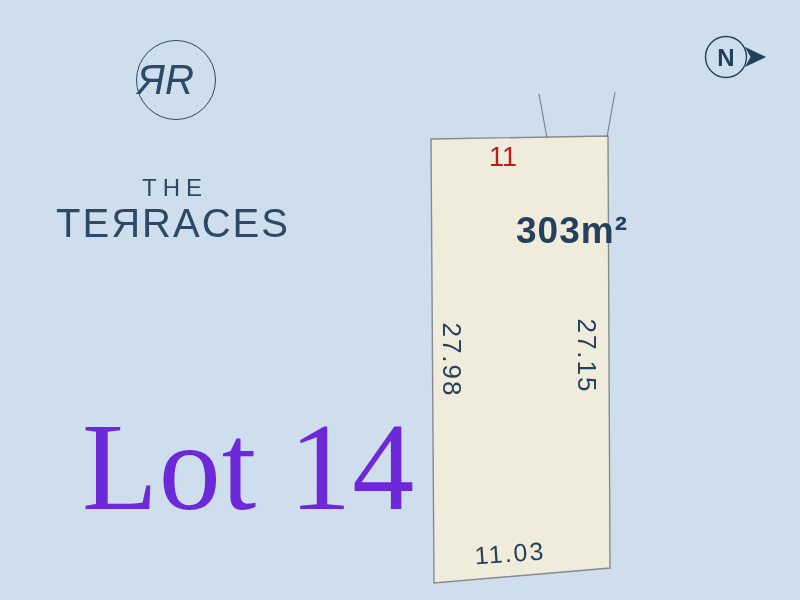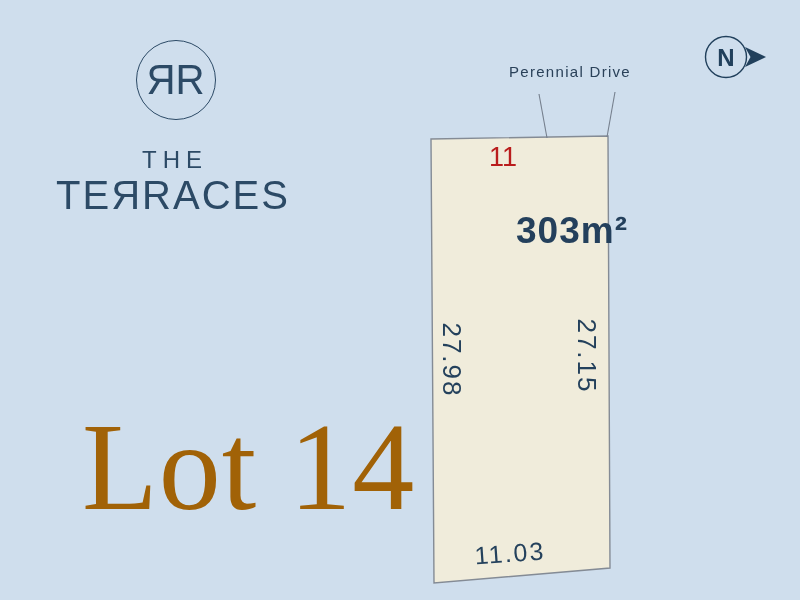--- a/index.html
+++ b/index.html
@@ -21,40 +21,40 @@
   }
   .lot-shape { fill: #f0ecdb; stroke: #848b95; stroke-width: 1.4; }
   .leader { stroke: #76808e; stroke-width: 1.1; }
 
   
   .logo-circle {
     position: absolute; left: 136px; top: 40px;
     width: 78px; height: 78px;
     border: 1.4px solid #2c4a66;
     border-radius: 50%;
-    display: flex; align-items: center; justify-content: center;
+    display: flex; align-items: center; justify-content: flex-start; font-style: italic;
   }
   .monogram {
     font-size: 41px; line-height: 1;
     color: #2c4a66; letter-spacing: 0px;
     transform: scale(0.98, 1.02);
   }
   .brand-name {
     position: absolute; left: 52px; top: 148px;
     width: 240px; text-align: center;
     color: #2c4a66;
   }
-  .brand-line1 { font-size: 24px; letter-spacing: 6px; line-height: 1; margin-bottom: 3px; text-indent: 6px; }
+  .brand-line1 { font-size: 24px; letter-spacing: 6px; line-height: 1; margin-bottom: 3px; text-indent: 6px; margin-top: 28px; }
   .brand-line2 { font-size: 40px; letter-spacing: 2px; line-height: 1; text-indent: 2px; }
 
   .lot-title {
     position: absolute; left: 82px; top: 406px;
     font-family: "Liberation Serif", "DejaVu Serif", serif;
     font-size: 124px; line-height: 1;
-    color: #a16207; letter-spacing: 1px;
+    color: #6d28d9; letter-spacing: 1px;
   }
 
   
   .street-label {
     position: absolute; left: 480px; top: 63px;
     width: 180px; text-align: center;
     font-size: 15px; letter-spacing: 1.3px;
     color: #2a4159;
   }
   .street-number {
@@ -106,21 +106,20 @@
   <div class="logo-circle">
     <span class="monogram">ЯR</span>
   </div>
   <div class="brand-name">
     <div class="brand-line1">THE</div>
     <div class="brand-line2">TEЯRACES</div>
   </div>
 
   <div class="lot-title">Lot 14</div>
 
-  <div class="street-label">Perennial Drive</div>
 
   <div class="street-number">11</div>
   <div class="lot-area">303m²</div>
   <div class="dim dim-left">27.98</div>
   <div class="dim dim-right">27.15</div>
   <div class="dim dim-bottom">11.03</div>
 
   <svg class="compass" viewBox="0 0 72 52">
     <circle cx="26" cy="25" r="20.5"></circle>
     <text x="26" y="33.5" text-anchor="middle">N</text>

